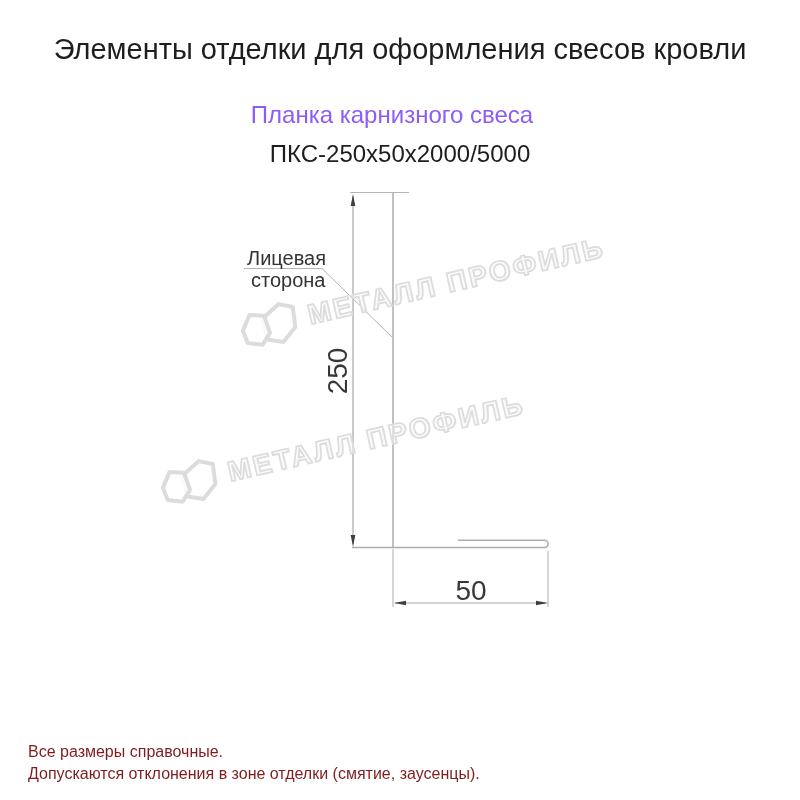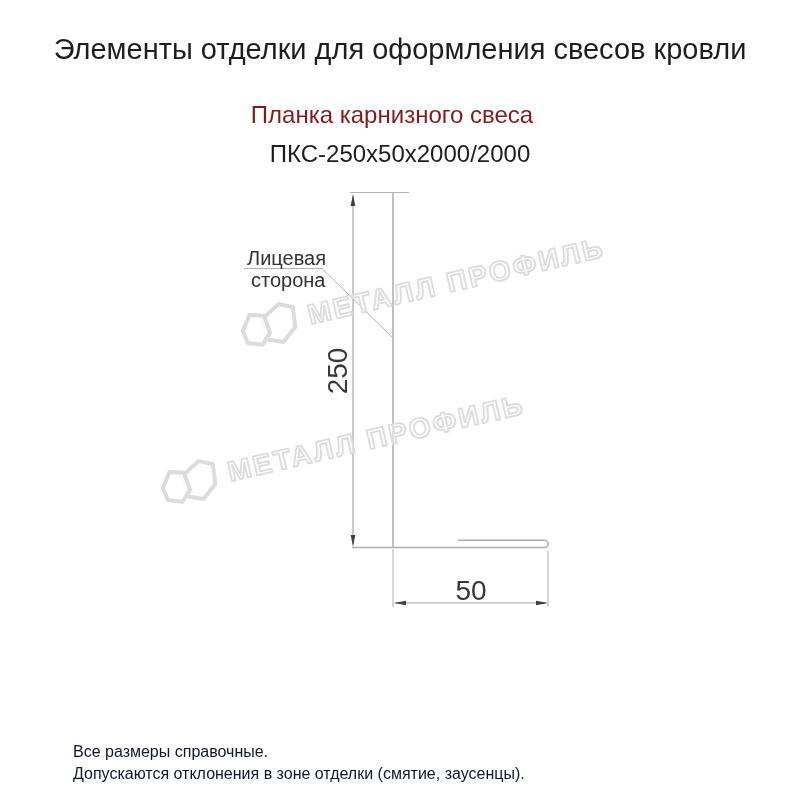--- a/index.html
+++ b/index.html
@@ -4,21 +4,21 @@
 <style>
   html,body{margin:0;padding:0;background:#ffffff;}
   body{width:800px;height:800px;position:relative;overflow:hidden;
        font-family:"Liberation Sans","DejaVu Sans",sans-serif;}
   .canvas{position:absolute;inset:0;background:#fff;}
 
   .title{position:absolute;left:0;right:0;top:31px;margin:0;
          font-size:29px;font-weight:400;line-height:36px;text-align:center;
          color:#1e1e1e;letter-spacing:0;}
   .subtitle{position:absolute;left:0;right:16px;top:100px;
-            font-size:24px;font-weight:400;line-height:30px;text-align:center;color:#7f1d1d;}
+            font-size:24px;font-weight:400;line-height:30px;text-align:center;color:#8b5cf6;}
   .sku{position:absolute;left:0;right:0;top:139px;
        font-size:24px;font-weight:400;line-height:30px;text-align:center;color:#1e1e1e;}
 
   svg.diagram{position:absolute;left:0;top:0;width:800px;height:800px;z-index:1;}
   .profile{stroke:#a9aeb0;stroke-width:1.5;fill:none;}
   .dim{stroke:#a6a6a6;stroke-width:1.2;fill:none;}
   .ext{stroke:#b3b6b8;stroke-width:1.1;fill:none;}
   .leader{stroke:#b3b3b3;stroke-width:1;fill:none;}
   .arrow{fill:#3f3f3f;stroke:none;}
   .dimtext{font-family:"Liberation Sans","DejaVu Sans",sans-serif;font-size:28px;fill:#383838;}
@@ -26,30 +26,30 @@
 
   .wm{position:absolute;display:flex;align-items:center;gap:8px;height:54px;
       transform:rotate(-13deg);transform-origin:0 50%;z-index:2;pointer-events:none;}
   .wm1{left:238px;top:305px;}
   .wm2{left:158px;top:462px;}
   .wm span{font-size:28px;font-weight:700;letter-spacing:2.5px;white-space:nowrap;
            color:rgba(255,255,255,0.55);-webkit-text-stroke:1.7px #dcdcdc;
            text-shadow:1px 1px 1px rgba(0,0,0,0.05);}
   .wm svg{flex:0 0 auto;}
 
-  .footer{position:absolute;left:28px;top:741px;font-size:16px;line-height:22px;color:#0f172a;margin-left:45px;}
+  .footer{position:absolute;left:28px;top:741px;font-size:16px;line-height:22px;color:#7f1d1d;}
 </style>
 </head>
 <body>
 
 <div class="canvas">
 
   <h1 class="title">Элементы отделки для оформления свесов кровли</h1>
   <div class="subtitle">Планка карнизного свеса</div>
-  <div class="sku">ПКС-250х50х2000/2000</div>
+  <div class="sku">ПКС-250х50х2000/5000</div>
 
   <svg class="diagram" viewBox="0 0 800 800">
 
     <path class="profile" d="M393,192.5 V547"></path>
     <path class="profile" d="M352,547.4 H544.5 A3.6,3.6 0 0 0 544.5,540.2 H458"></path>
 
     <path class="ext" d="M350,192.5 H409"></path>
     <path class="ext" d="M393,549 V607"></path>
     <path class="ext" d="M548,551 V607"></path>
 

